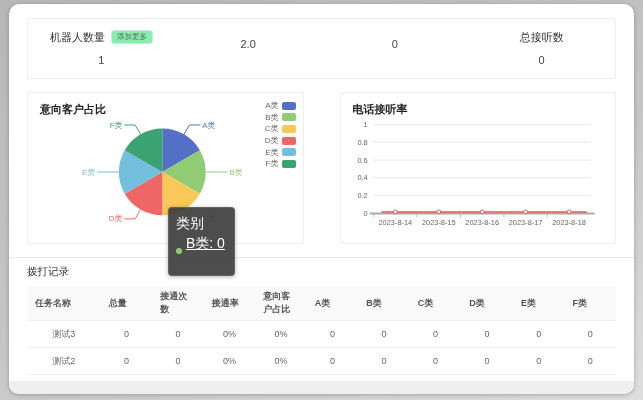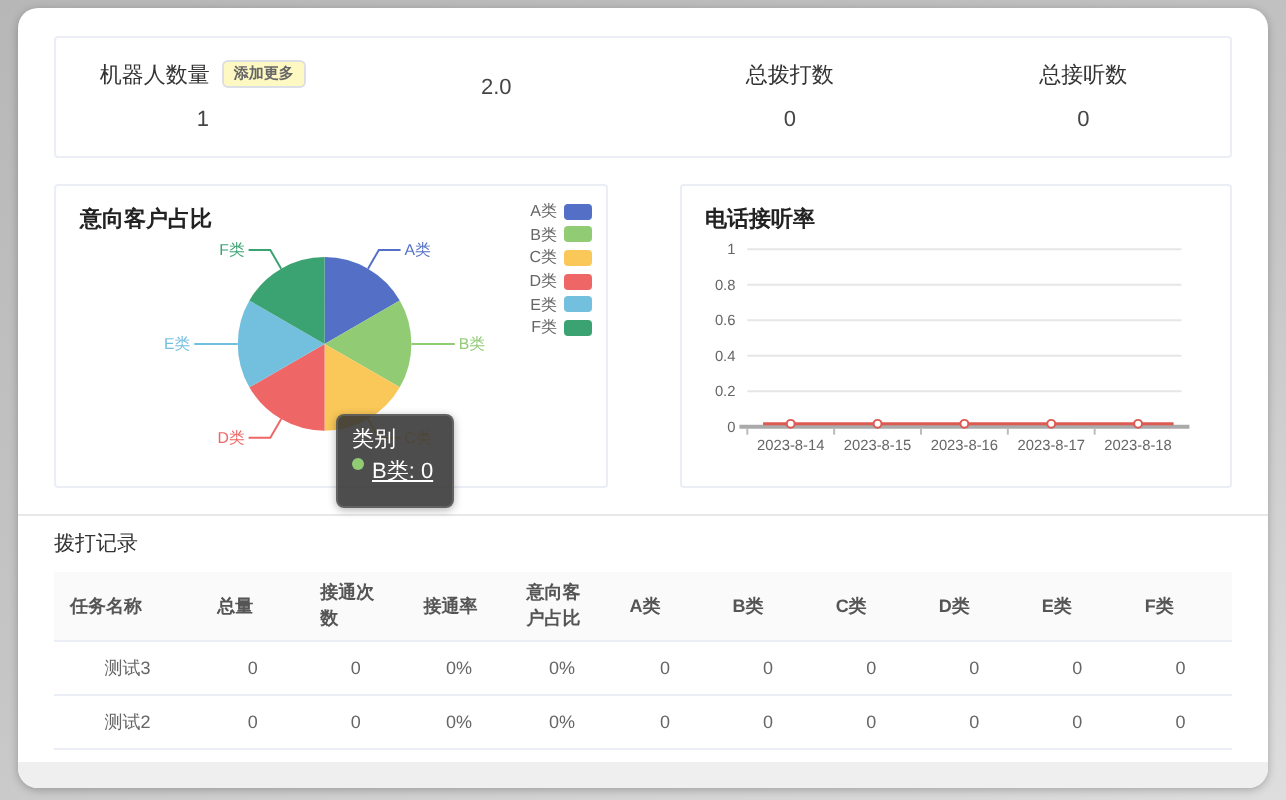--- a/index.html
+++ b/index.html
@@ -17,45 +17,45 @@
   
   .stats-card{
     margin:14px 18px 0 18px;border:1px solid #ebeef5;border-radius:2px;
     display:flex;padding:10px 0 12px 0;background:#fff;
   }
   .stat{flex:1;text-align:center;}
   .stat-label-row{display:flex;align-items:center;justify-content:center;gap:6px;height:16px;}
   .stat-label{font-size:11px;color:#333;}
   .stat-btn{
     font-size:7.5px;color:#666;border:1px solid #dcdfe6;border-radius:3px;
-    background:#fef9c3;padding:2px 5px;line-height:1;cursor:pointer;white-space:nowrap;font-weight:bold;
+    background:#86efac;padding:2px 5px;line-height:1;cursor:pointer;white-space:nowrap;
   }
   .stat-value{font-size:11px;color:#454545;margin-top:9px;}
   
   .charts-row{display:flex;gap:36px;margin:13px 18px 0 18px;height:152px;}
   .chart-card{
     flex:1;border:1px solid #ebeef5;border-radius:2px;background:#fff;
     position:relative;overflow:visible;
   }
   .chart-title{position:absolute;top:9px;left:12px;font-size:11px;font-weight:bold;color:#222;z-index:2;}
   .chart-svg{position:absolute;left:0;top:0;width:100%;height:100%;}
   
   .pie-legend{position:absolute;top:7px;right:7px;z-index:2;}
   .legend-row{display:flex;align-items:center;justify-content:flex-end;gap:3px;height:11.6px;cursor:pointer;}
   .legend-label{font-size:8px;color:#666;}
   .legend-chip{width:14px;height:8px;border-radius:2px;display:inline-block;}
   
   .pie-tooltip{
     position:absolute;left:140px;top:114px;z-index:3;
     background:rgba(52,52,52,.88);color:#fff;border-radius:4px;
-    padding:5px 9px 8px 7px;box-shadow:0 1px 4px rgba(0,0,0,.3);
-    font-size:11px;line-height:1.45;white-space:nowrap;
+    padding:5px 9px 21px 7px;box-shadow:0 1px 4px rgba(0,0,0,.3);
+    font-size:14px;line-height:1.45;white-space:nowrap;
     border:1px solid rgba(120,120,120,.5);
   }
-  .tooltip-row{display:flex;align-items:flex-start;gap:4px;text-decoration:underline;}
+  .tooltip-row{display:flex;align-items:flex-end;gap:4px;text-decoration:underline;}
   .tooltip-dot{width:6px;height:6px;border-radius:50%;display:inline-block;}
   
   .records{margin-top:13px;border-top:1px solid #e8e8e8;padding:7px 18px 0 18px;}
   .records-title{font-size:10.5px;font-weight:normal;color:#333;margin:0 0 7px 0;}
   table.records-table{width:100%;border-collapse:collapse;table-layout:fixed;}
   .records-table th{
     background:#fafafa;color:#555;font-size:9px;font-weight:bold;text-align:left;
     padding:4px 8px;border-bottom:1px solid #ebeef5;height:11px;
   }
   .records-table td{
@@ -74,23 +74,20 @@
         <div class="stat-label-row">
           <span class="stat-label">机器人数量</span>
           <button class="stat-btn">添加更多</button>
         </div>
         <div class="stat-value">1</div>
       </div>
       <div class="stat">
         <div class="stat-value">2.0</div>
       </div>
       <div class="stat">
-        <div class="stat-label-row">
-          <span class="stat-label">总拨打数</span>
-        </div>
         <div class="stat-value">0</div>
       </div>
       <div class="stat">
         <div class="stat-label-row">
           <span class="stat-label">总接听数</span>
         </div>
         <div class="stat-value">0</div>
       </div>
     </div>
 

